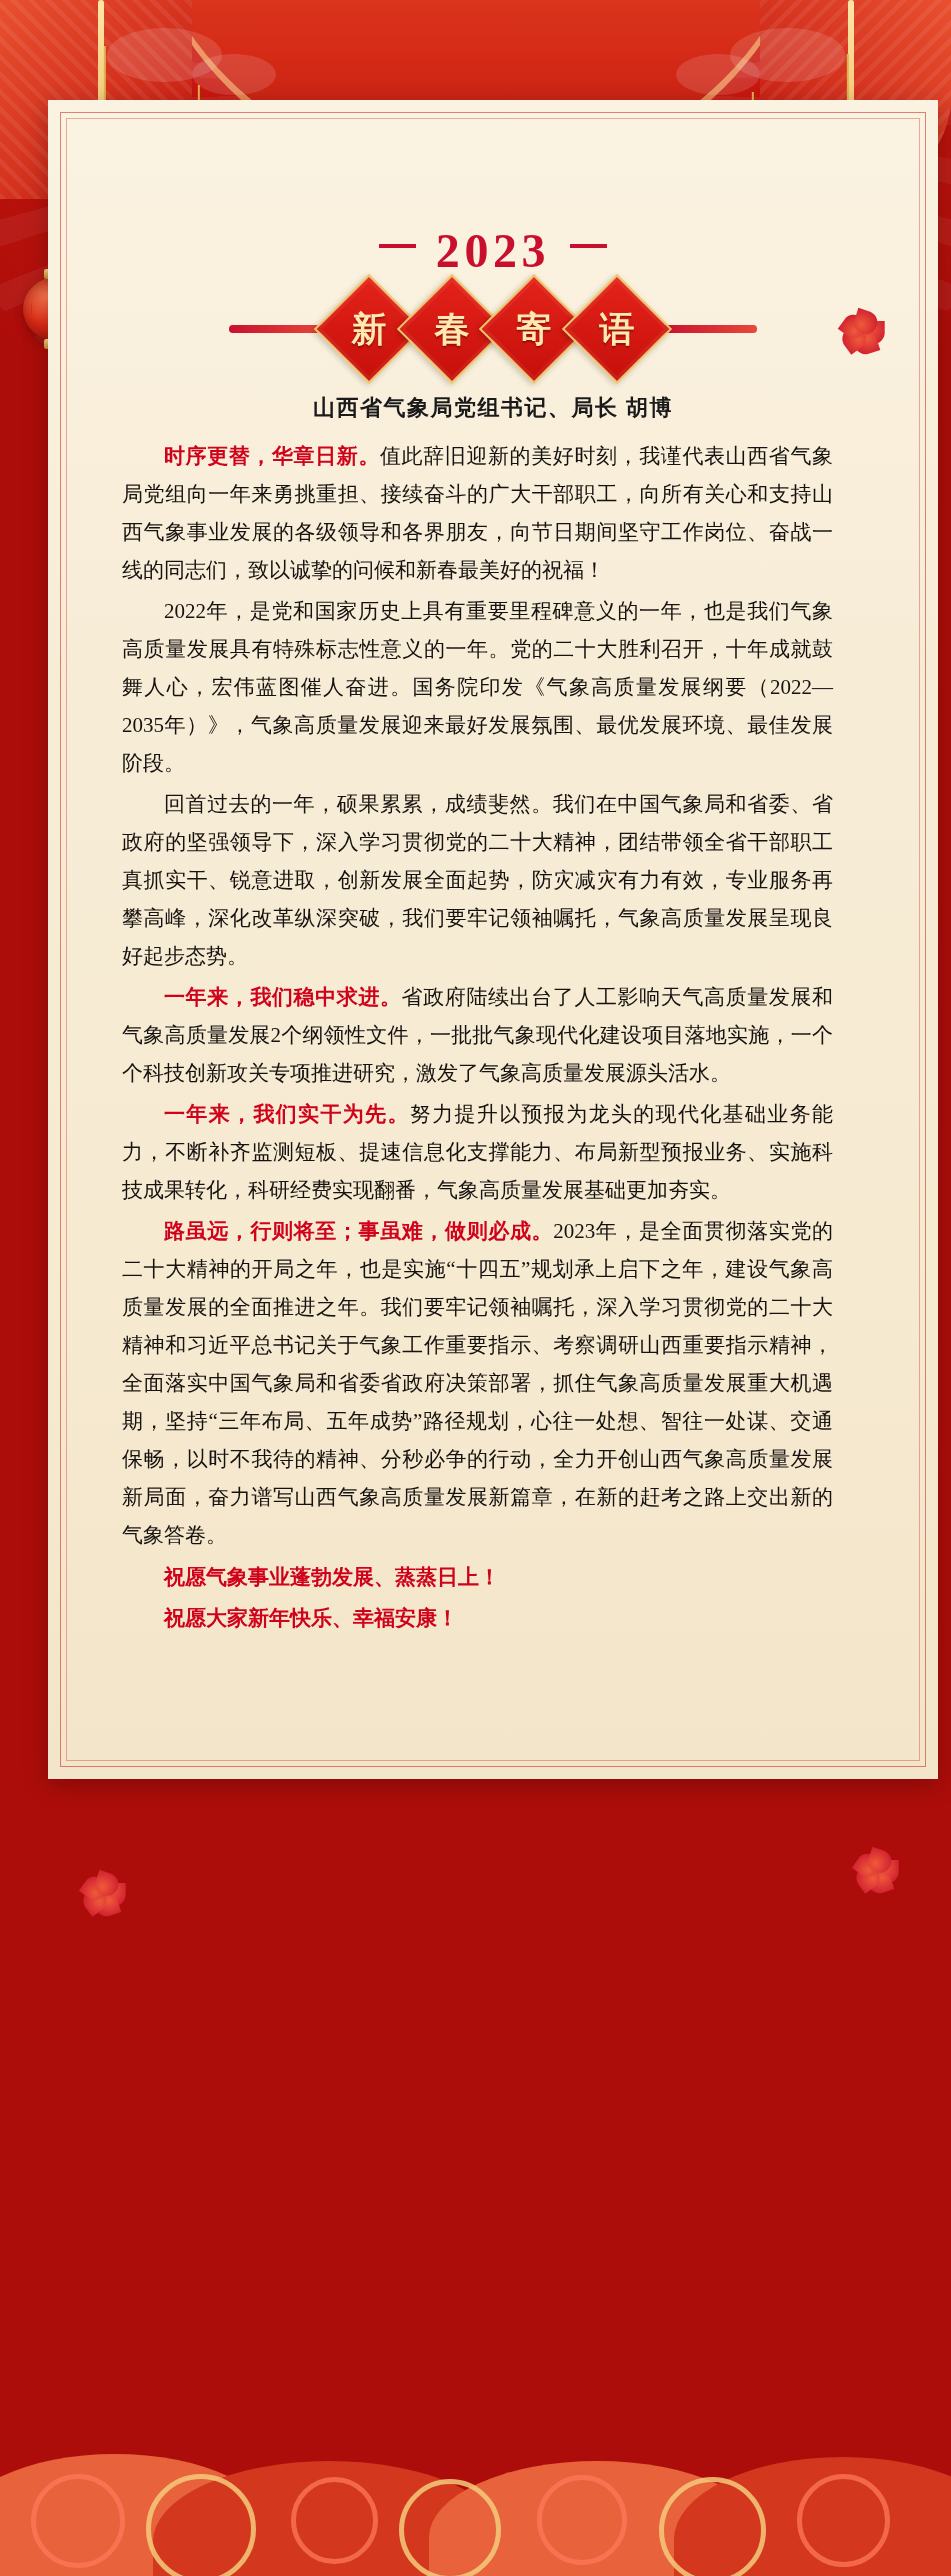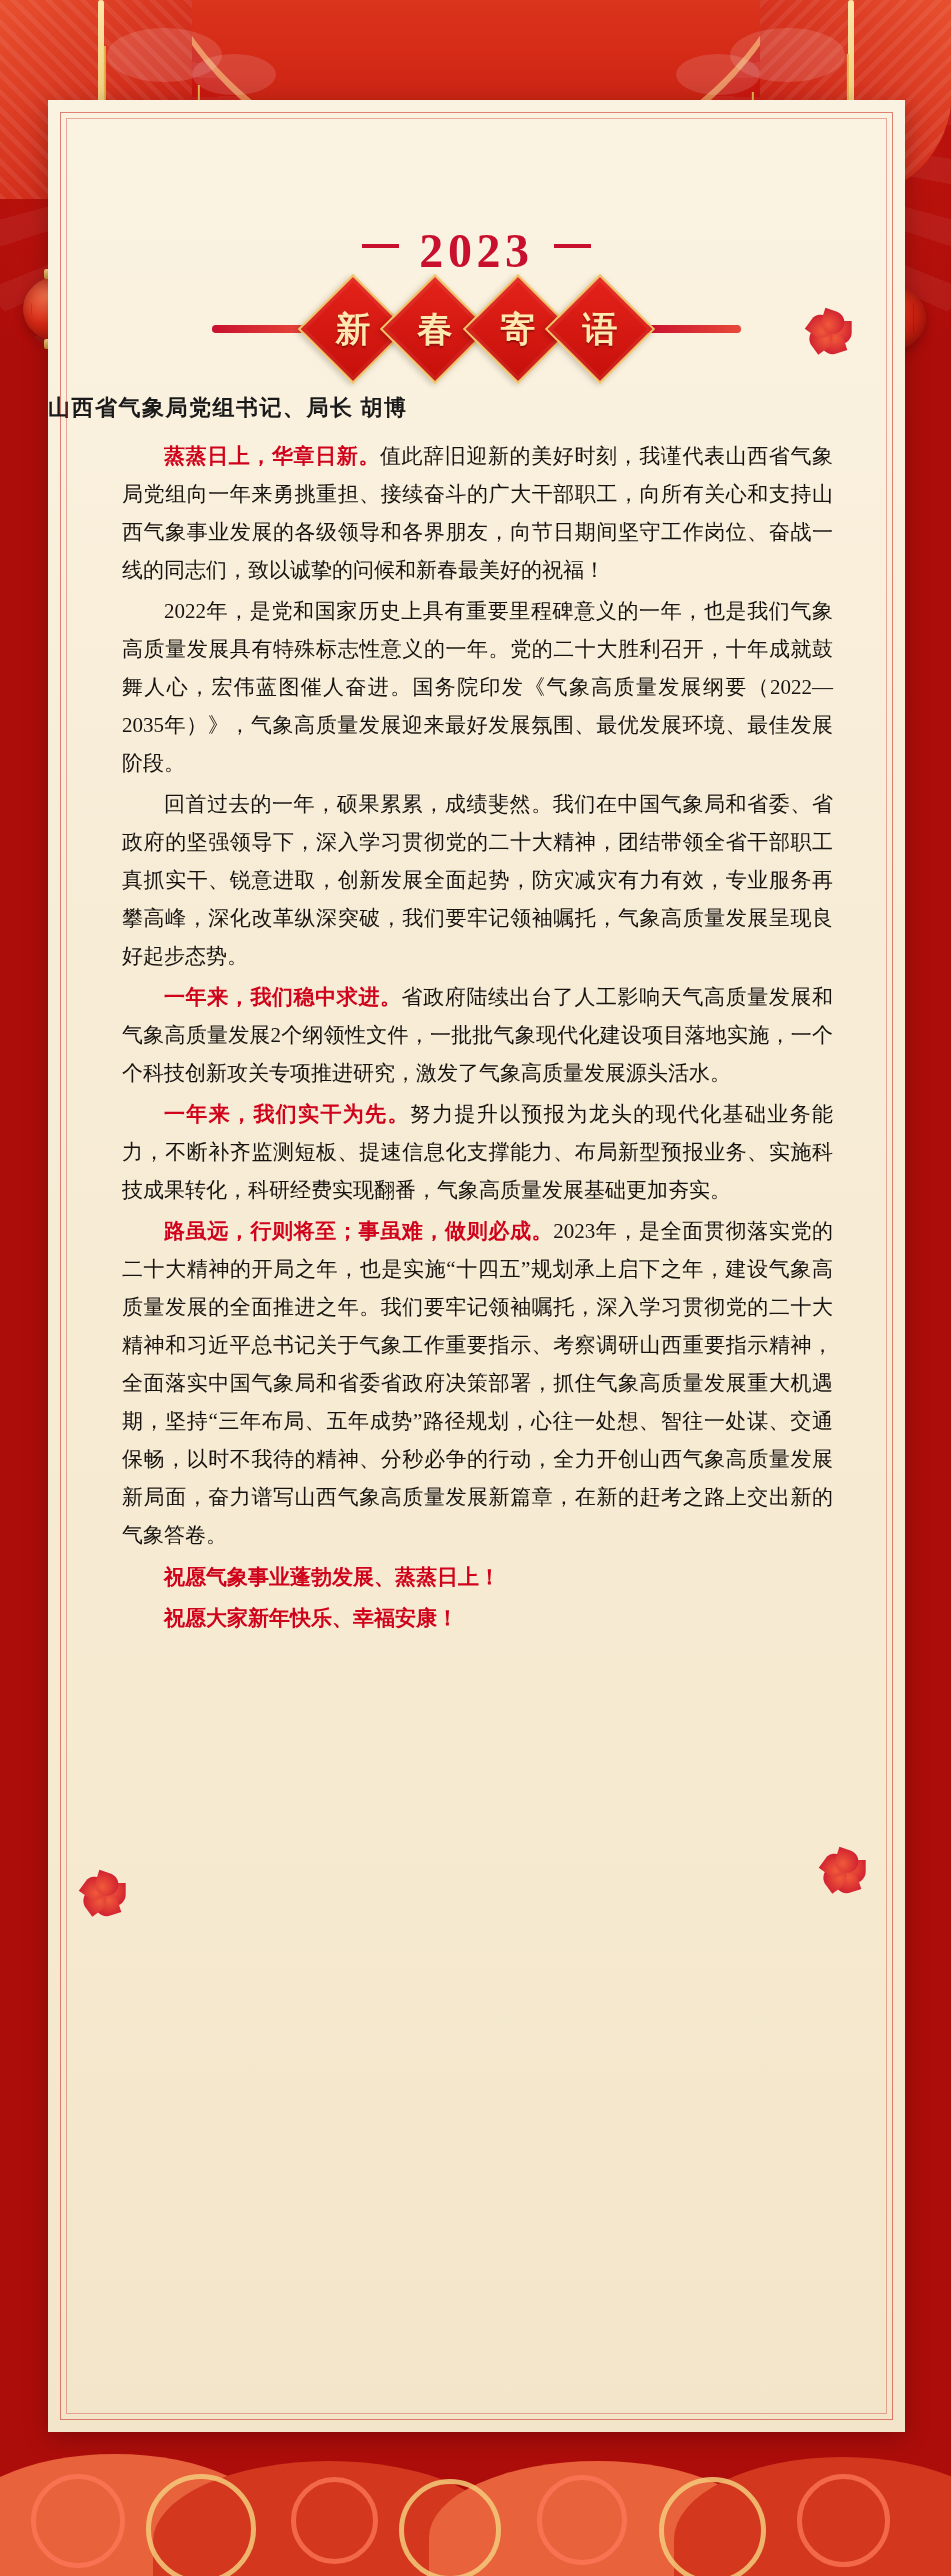--- a/index.html
+++ b/index.html
@@ -143,24 +143,25 @@
   .lantern.sm:before, .lantern.sm:after { width: 24.5px; height: 7.7px; }
   .lantern.lg { width: 89px; height: 80px; }
   .lantern.lg:before, .lantern.lg:after { width: 40px; height: 11.5px; }
 
   
   #paper {
     position: absolute;
     left: 48px;
     top: 100px;
     width: 857px;
-    height: 2332px;
+    height: 1679px;
     background:
       linear-gradient(180deg, #fbf3e2 0%, #f7ecd6 35%, #f6ead1 70%, #f3e5c9 100%);
     box-shadow: 0 6.1px 23px rgba(0,0,0,0.25);
+    padding-left: 33px;
   }
   #paper:before {
     
     content: "";
     position: absolute;
     inset: 12.3px;
     border: 1.5px solid rgba(199,32,22,0.55);
     pointer-events: none;
   }
   #paper:after {
@@ -235,26 +236,26 @@
     background: linear-gradient(90deg,#c8102e,#e8493a);
     border-radius: 3.8px;
   }
 
   
   .byline {
     position: absolute;
     top: 293px;
     left: 0;
     right: 0;
-    text-align: left;
+    text-align: center;
     font-size: 22px;
     font-weight: bold;
     color: #1a1a1a;
     letter-spacing: 1.5px;
-    font-family: Liberation Serif, serif;
+    font-family: Liberation Sans, sans-serif;
   }
 
   #article {
     position: absolute;
     top: 337px;
     left: 74px;
     width: 711px;
     font-size: 21px;
     line-height: 38px;
     color: #16120f;
@@ -429,21 +430,21 @@
         <span>语</span>
       </div>
       <span class="title-bar-right"></span>
     </div>
 
     <div class="byline">山西省气象局党组书记、局长  胡博</div>
 
     <div id="article">
 
       <p>
-        <span class="hl">蒸蒸日上，华章日新。</span><span>值此辞旧迎新的美好时刻，我谨代表山西省气象局党组向一年来勇挑重担、接续奋斗的广大干部职工，向所有关心和支持山西气象事业发展的各级领导和各界朋友，向节日期间坚守工作岗位、奋战一线的同志们，致以诚挚的问候和新春最美好的祝福！</span>
+        <span class="hl">时序更替，华章日新。</span><span>值此辞旧迎新的美好时刻，我谨代表山西省气象局党组向一年来勇挑重担、接续奋斗的广大干部职工，向所有关心和支持山西气象事业发展的各级领导和各界朋友，向节日期间坚守工作岗位、奋战一线的同志们，致以诚挚的问候和新春最美好的祝福！</span>
       </p>
 
       <p>
         <span>2022年，是党和国家历史上具有重要里程碑意义的一年，也是我们气象高质量发展具有特殊标志性意义的一年。党的二十大胜利召开，十年成就鼓舞人心，宏伟蓝图催人奋进。国务院印发《气象高质量发展纲要（2022—2035年）》，气象高质量发展迎来最好发展氛围、最优发展环境、最佳发展阶段。</span>
       </p>
 
       <p>
         <span>回首过去的一年，硕果累累，成绩斐然。我们在中国气象局和省委、省政府的坚强领导下，深入学习贯彻党的二十大精神，团结带领全省干部职工真抓实干、锐意进取，创新发展全面起势，防灾减灾有力有效，专业服务再攀高峰，深化改革纵深突破，我们要牢记领袖嘱托，气象高质量发展呈现良好起步态势。</span>
       </p>
 

